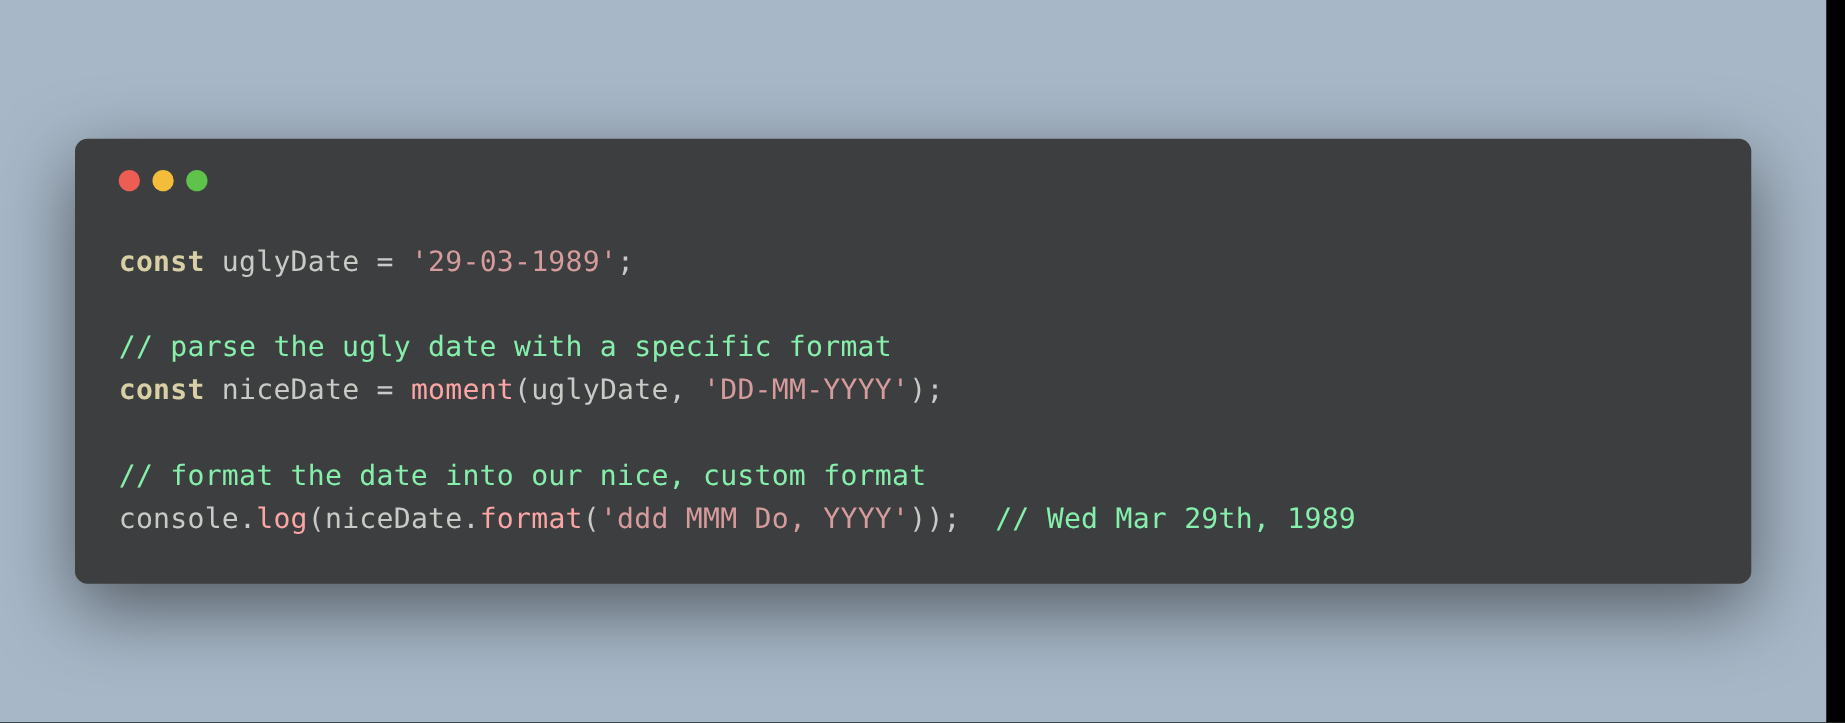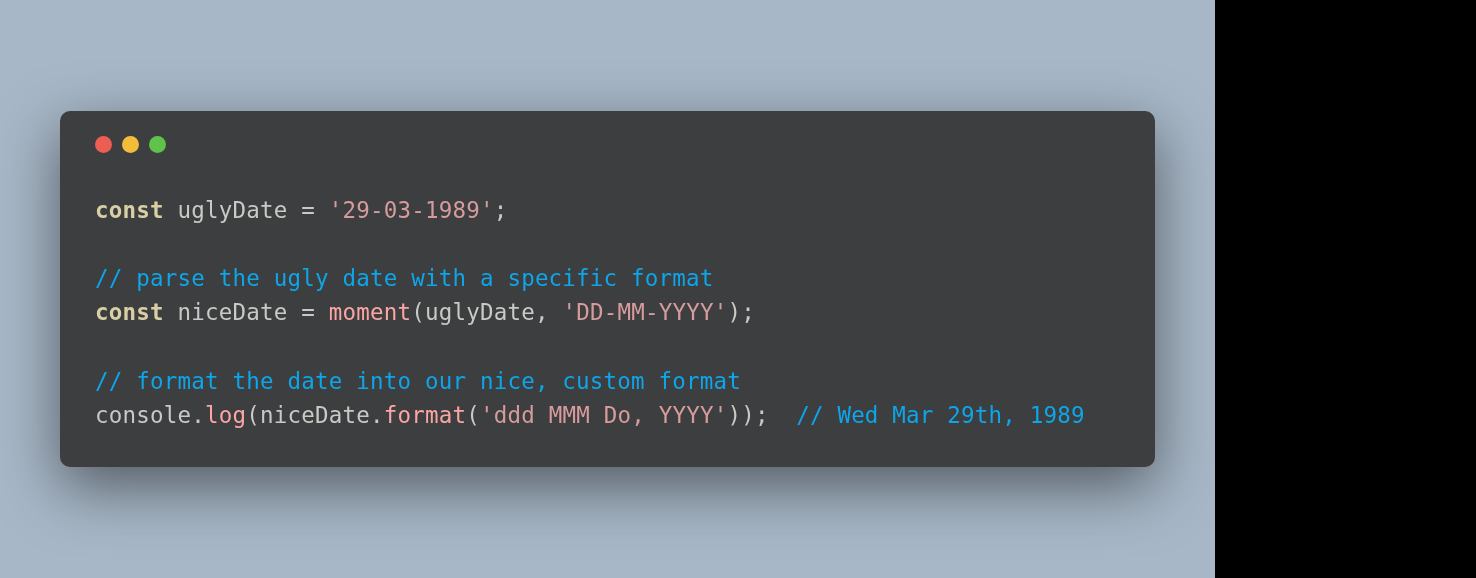--- a/index.html
+++ b/index.html
@@ -9,21 +9,21 @@
     }
     body {
       width: 1476px;
       height: 578px;
       background: #000;
       display: flex;
       align-items: center;
       justify-content: flex-start;
     }
     .outer-frame {
-      width: 1215px;
+      width: 1461px;
       height: 578px;
       background: #a7b7c7;
       display: flex;
       align-items: center;
       justify-content: flex-start;
       padding: 0 60px;
     }
     .code-window {
       width: 100%;
       background: #3c3e3f;
@@ -49,21 +49,21 @@
       font-size: 22.5px;
       line-height: 1.52;
       letter-spacing: 0.2px;
       white-space: pre;
       color: #c9c9c6;
     }
     .tok-keyword { color: #d9cfa5; font-weight: bold; }
     .tok-ident { color: #c9c9c6; }
     .tok-op { color: #c9c9c6; }
     .tok-string { color: #d69b9c; }
-    .tok-comment { color: #0ea5e9; margin-top: 27px; }
+    .tok-comment { color: #86efac; margin-top: 27px; }
     .tok-func { color: #fca5a5; }
     .tok-punct { color: #c9c9c6; }
   </style>
 </head>
 <body>
 
 <div class="outer-frame">
   <div class="code-window">
     <div class="traffic-lights">
       <div class="traffic-light tl-red"></div>

